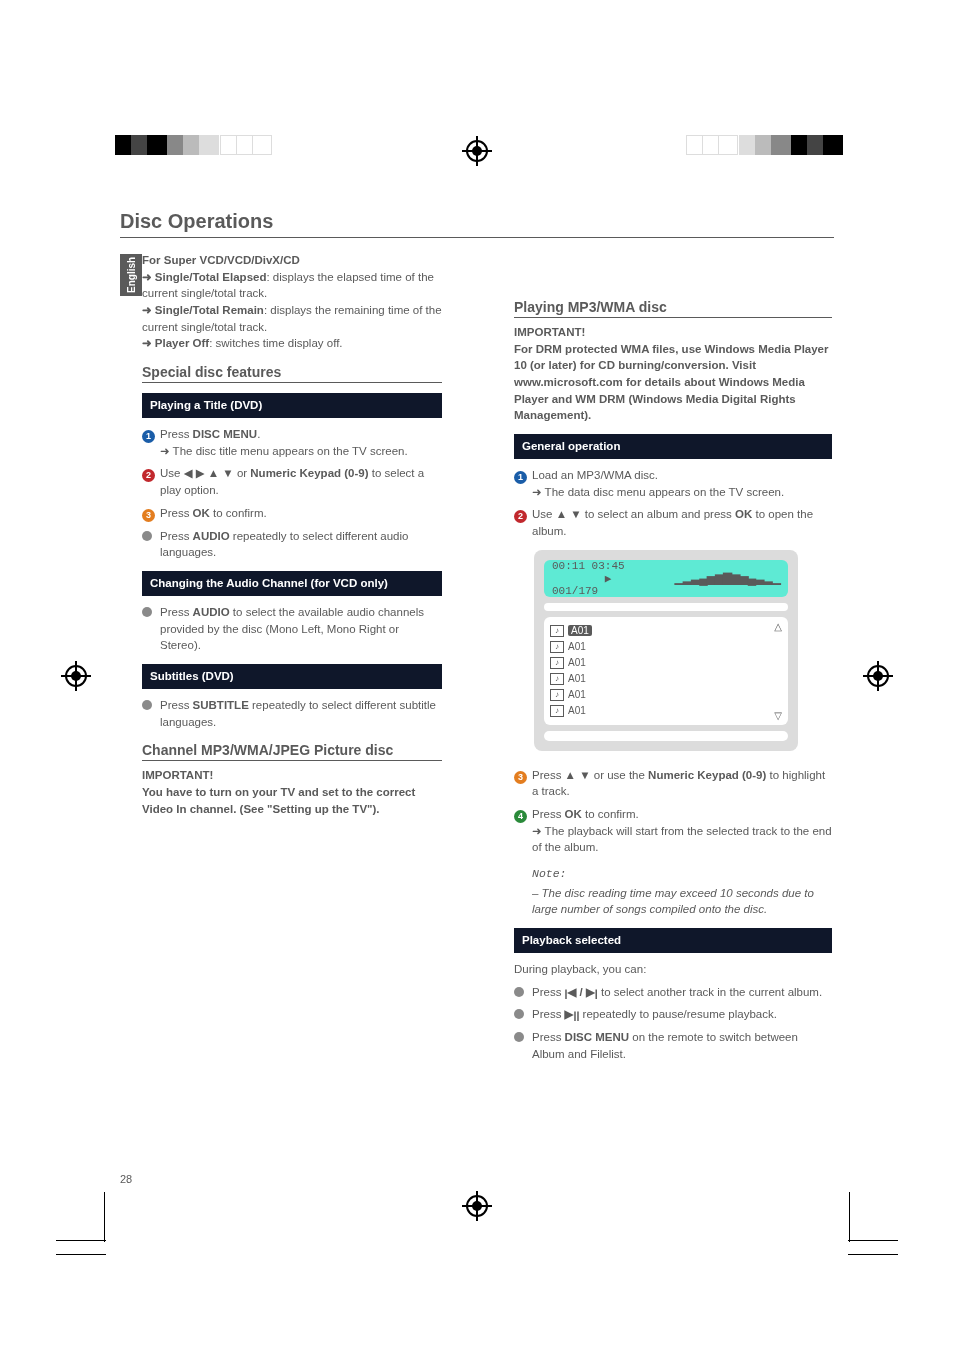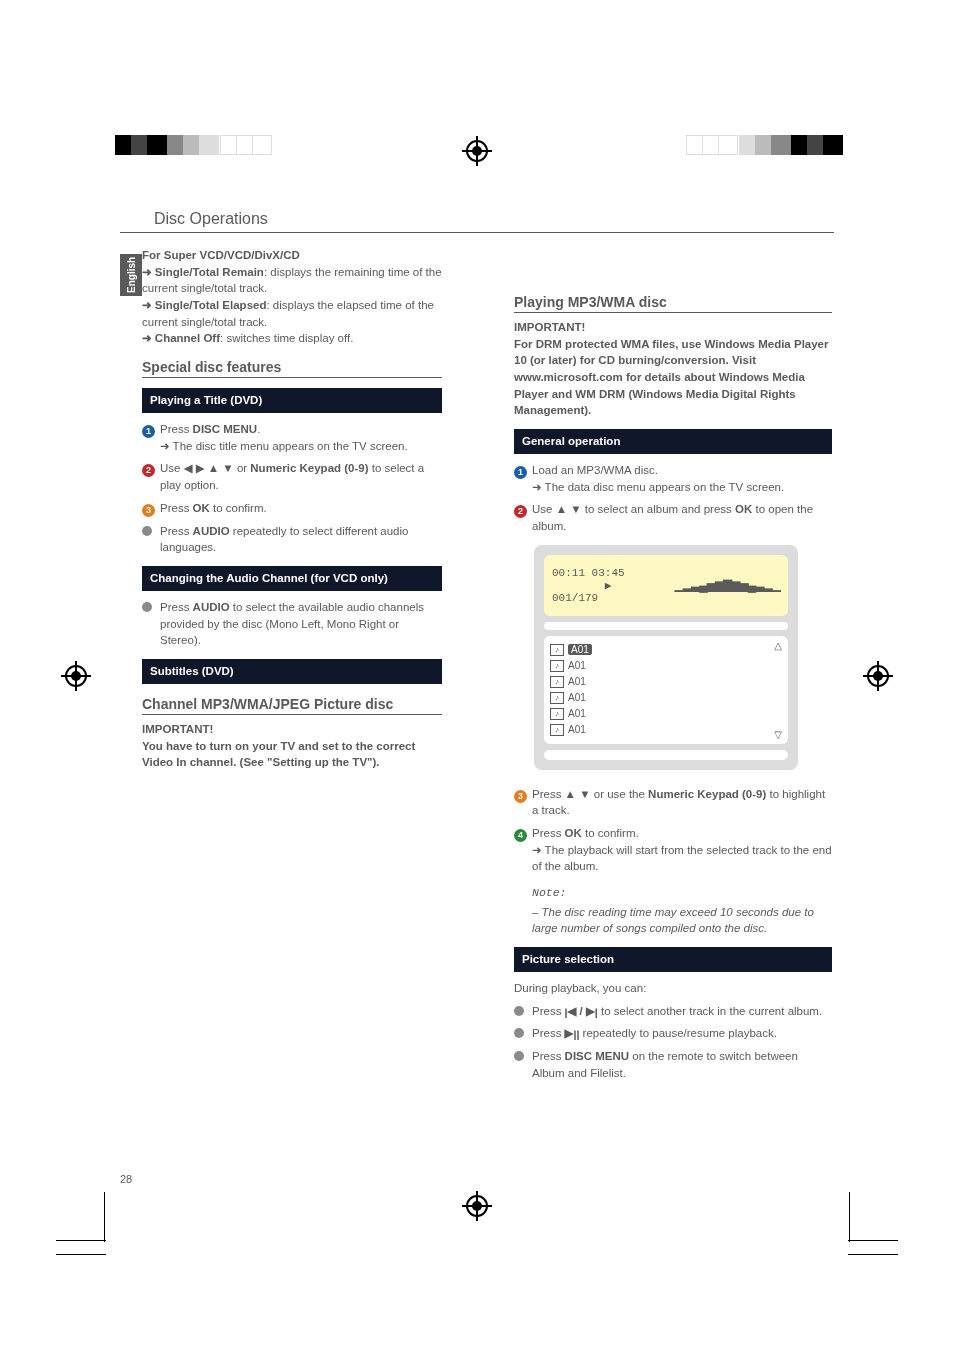--- a/index.html
+++ b/index.html
@@ -54,25 +54,24 @@
     .crop-br-v { position: absolute; right: 104px; top: 1192px; width: 1px; height: 50px; background: #000; }
     .crop-br2-h { position: absolute; right: 56px; top: 1254px; width: 50px; height: 1px; background: #000; }
 
     .page {
       position: absolute;
       left: 120px;
       top: 210px;
       width: 714px;
     }
     .page-title {
-      font-size: 16px;
-      font-weight: normal;
+      font-size: 20px;
+      font-weight: bold;
       color: #5a5a5a;
       margin-bottom: 4px;
-      margin-left: 34px;
     }
     .title-rule { border: none; border-top: 1px solid #5a5a5a; margin-bottom: 14px; width: 714px; }
 
     .lang-tab {
       position: absolute;
       left: 0;
       top: 44px;
       width: 22px;
       height: 42px;
       background: #5a5a5a;
@@ -149,23 +148,23 @@
     .step-row .txt { flex: 1; }
     .italic { font-style: italic; }
     .display-panel {
       margin: 10px 0 16px 20px;
       width: 264px;
       background: #dcdcdc;
       border-radius: 8px;
       padding: 10px;
     }
     .panel-top {
-      background: #fef9c3;
+      background: #5eead4;
       border-radius: 6px;
-      padding: 12px 8px;
+      padding: 0 8px;
       font-family: 'Courier New', monospace;
       font-size: 11px;
       color: #5a5a5a;
       display: flex;
       justify-content: space-between;
       align-items: center;
     }
     .panel-top .bars {
       letter-spacing: -1px;
       font-family: Arial;
@@ -266,27 +265,27 @@
   <div class="page-title">Disc Operations</div>
   <hr class="title-rule">
 
   <div class="lang-tab">English</div>
 
   <div class="columns">
 
     <div class="col-left">
       <div class="body-text bold">For Super VCD/VCD/DivX/CD</div>
       <div class="body-text">
+        <span class="arrow">➜ </span><span class="bold">Single/Total Elapsed</span><span>: displays the elapsed time of the current single/total track.</span>
+      </div>
+      <div class="body-text">
         <span class="arrow">➜ </span><span class="bold">Single/Total Remain</span><span>: displays the remaining time of the current single/total track.</span>
       </div>
       <div class="body-text">
-        <span class="arrow">➜ </span><span class="bold">Single/Total Elapsed</span><span>: displays the elapsed time of the current single/total track.</span>
-      </div>
-      <div class="body-text">
-        <span class="arrow">➜ </span><span class="bold">Channel Off</span><span>: switches time display off.</span>
+        <span class="arrow">➜ </span><span class="bold">Player Off</span><span>: switches time display off.</span>
       </div>
 
       <div class="section-head">Special disc features</div>
       <hr class="sub-rule">
 
       <div class="block-head">Playing a Title (DVD)</div>
 
       <div class="step-row body-text">
         <div class="marker"><span class="num-bullet nb1">1</span></div>
         <div class="txt"><span>Press </span><span class="bold">DISC MENU</span><span>.</span><br>
@@ -306,20 +305,24 @@
         <div class="txt"><span>Press </span><span class="bold">AUDIO</span><span> repeatedly to select different audio languages.</span></div>
       </div>
 
       <div class="block-head">Changing the Audio Channel  (for VCD only)</div>
       <div class="step-row body-text">
         <div class="marker"><span class="dot-bullet"></span></div>
         <div class="txt"><span>Press </span><span class="bold">AUDIO</span><span> to select the available audio channels provided by the disc (Mono Left, Mono Right or Stereo).</span></div>
       </div>
 
       <div class="block-head">Subtitles (DVD)</div>
+      <div class="step-row body-text">
+        <div class="marker"><span class="dot-bullet"></span></div>
+        <div class="txt"><span>Press </span><span class="bold">SUBTITLE</span><span> repeatedly to select different subtitle languages.</span></div>
+      </div>
 
       <div class="section-head">Channel MP3/WMA/JPEG Picture disc</div>
       <hr class="sub-rule">
       <div class="body-text bold" style="margin-top:6px;">IMPORTANT!</div>
       <div class="body-text bold">You have to turn on your TV and set to the correct Video In channel. (See "Setting up the TV").</div>
     </div>
 
     <div class="col-right">
       <div class="section-head" style="margin-top:0;">Playing MP3/WMA disc</div>
       <hr class="sub-rule">
@@ -384,21 +387,21 @@
       </div>
       <div class="step-row body-text">
         <div class="marker"><span class="num-bullet nb4">4</span></div>
         <div class="txt"><span>Press </span><span class="bold">OK</span><span> to confirm.</span><br>
         <span>➜ The playback will start from the selected track to the end of the album.</span></div>
       </div>
 
       <div class="body-text italic" style="margin:10px 0 2px 18px;font-family:Liberation Mono, monospace;">Note:</div>
       <div class="body-text italic" style="margin-left:18px;">–  The disc reading time may exceed 10 seconds due to large number of songs compiled onto the disc.</div>
 
-      <div class="block-head">Picture selection</div>
+      <div class="block-head">Playback selected</div>
       <div class="body-text" style="margin-bottom:6px;">During playback, you can:</div>
 
       <div class="step-row body-text">
         <div class="marker"><span class="dot-bullet"></span></div>
         <div class="txt"><span>Press  </span><span class="bold">ꞁ◀ / ▶ꞁ</span><span> to select another track in the current album.</span></div>
       </div>
       <div class="step-row body-text">
         <div class="marker"><span class="dot-bullet"></span></div>
         <div class="txt"><span>Press  </span><span class="bold">▶ꞁꞁ</span><span> repeatedly to pause/resume playback.</span></div>
       </div>

